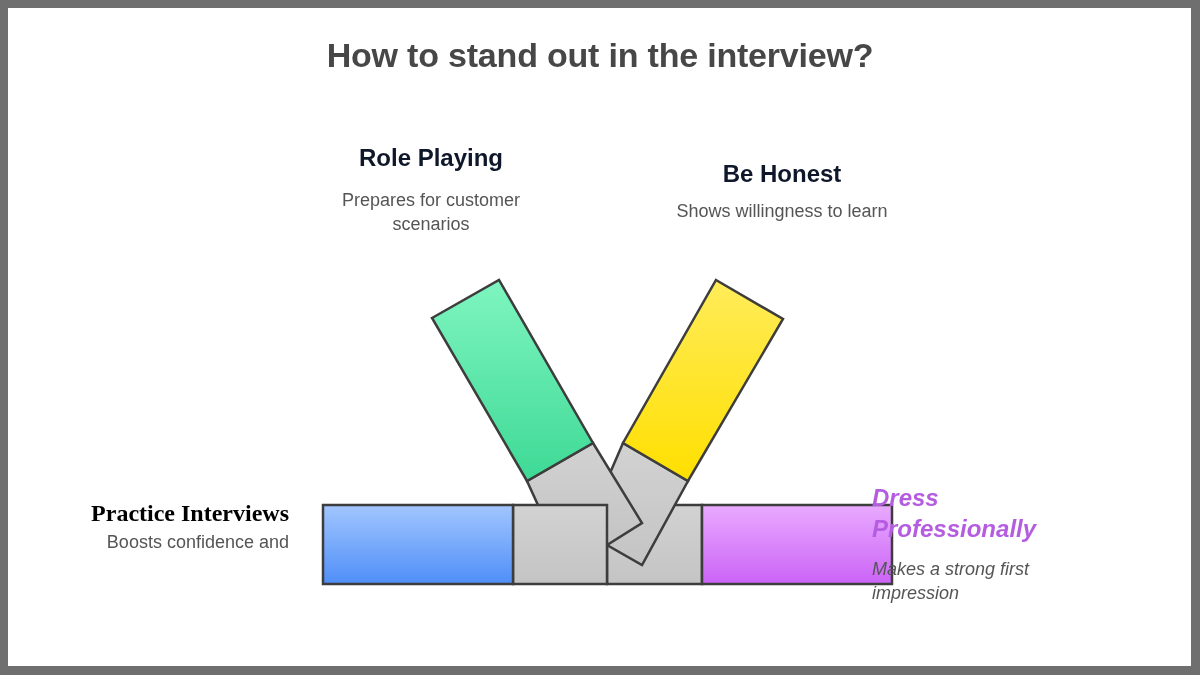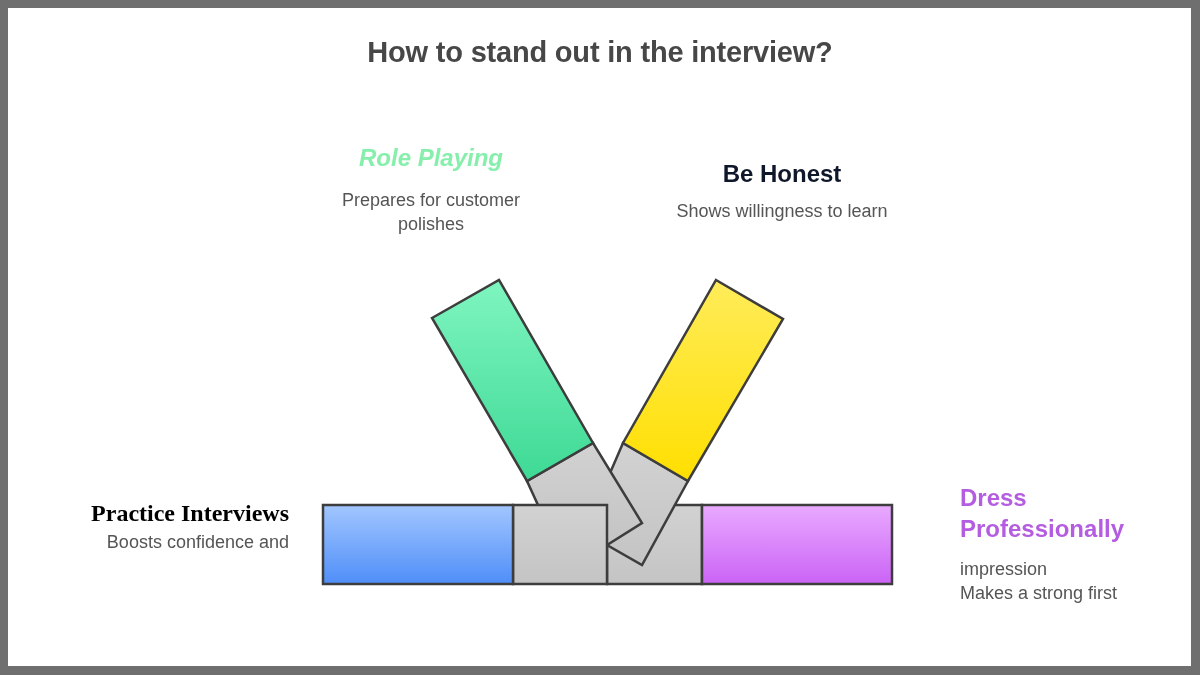--- a/index.html
+++ b/index.html
@@ -9,21 +9,21 @@
     position: relative; overflow: hidden;
     font-family: "Liberation Sans", "DejaVu Sans", sans-serif;
   }
   .panel {
     position: absolute; left: 8px; top: 8px;
     width: 1183px; height: 658px;
     background: #ffffff;
   }
   .title {
     position: absolute; left: 0; top: 36px; width: 1200px;
-    text-align: center; font-size: 29px; font-weight: bold;
+    text-align: center; font-size: 34px; font-weight: bold;
     color: #474747; letter-spacing: -0.2px;
   }
   .label { position: absolute; }
   .label .head { font-weight: bold; font-size: 24px; line-height: 31px; }
   .label .desc { font-size: 18px; line-height: 24px; color: #555555; margin-top: 10px; }
   .center { text-align: center; }
   .right { text-align: right; }
   .left { text-align: left; }
   svg.diagram { position: absolute; left: 0; top: 0; }
 </style>
@@ -69,43 +69,43 @@
   <polygon points="432,318 499,280 593,443 527,481" fill="url(#gGreen)" stroke="#3d3d3d" stroke-width="2.5"></polygon>
 
   <rect x="513" y="505" width="94" height="79" fill="url(#gGray)" stroke="#3d3d3d" stroke-width="2.5"></rect>
 
   <rect x="323" y="505" width="190" height="79" fill="url(#gBlue)" stroke="#3d3d3d" stroke-width="2.5"></rect>
 
   <rect x="702" y="505" width="190" height="79" fill="url(#gPurple)" stroke="#3d3d3d" stroke-width="2.5"></rect>
 </svg>
 
 <div class="label center" style="left:313px; top:142px; width:236px;">
-  <div class="head" style="color:#86efac;font-style:italic;">Role Playing</div>
+  <div class="head" style="color:#0f172a;">Role Playing</div>
   <div class="desc" style="margin-top:15px;text-align:center;">
     <div>Prepares for customer</div>
-    <div>polishes</div>
+    <div>scenarios</div>
   </div>
 </div>
 
 <div class="label center" style="left:642px; top:158px; width:280px;">
   <div class="head" style="color:#0f172a;">Be Honest</div>
   <div class="desc" style="">
     <div>Shows willingness to learn</div>
   </div>
 </div>
 
 <div class="label right" style="left:40px; top:498px; width:249px;">
   <div class="head" style="color:#000000;font-family:Liberation Serif, serif;">Practice Interviews</div>
   <div class="desc" style="margin-top:1px;text-align:right;">
     <div>Boosts confidence and</div>
   </div>
 </div>
 
-<div class="label left" style="left:960px; top:482px; width:240px;">
+<div class="label left" style="left:872px; top:482px; width:240px;font-style:italic;">
   <div class="head" style="color:#b45de0;">
     <div>Dress</div>
     <div>Professionally</div>
   </div>
   <div class="desc" style="margin-top:13px;">
+    <div>Makes a strong first</div>
     <div>impression</div>
-    <div>Makes a strong first</div>
   </div>
 </div>
 
 </body></html>

